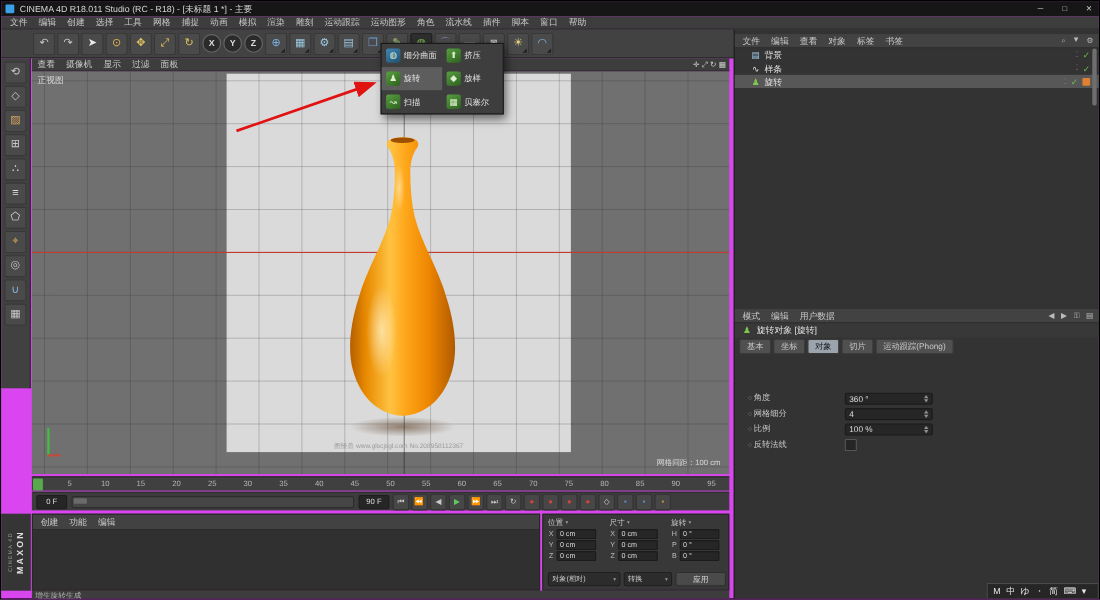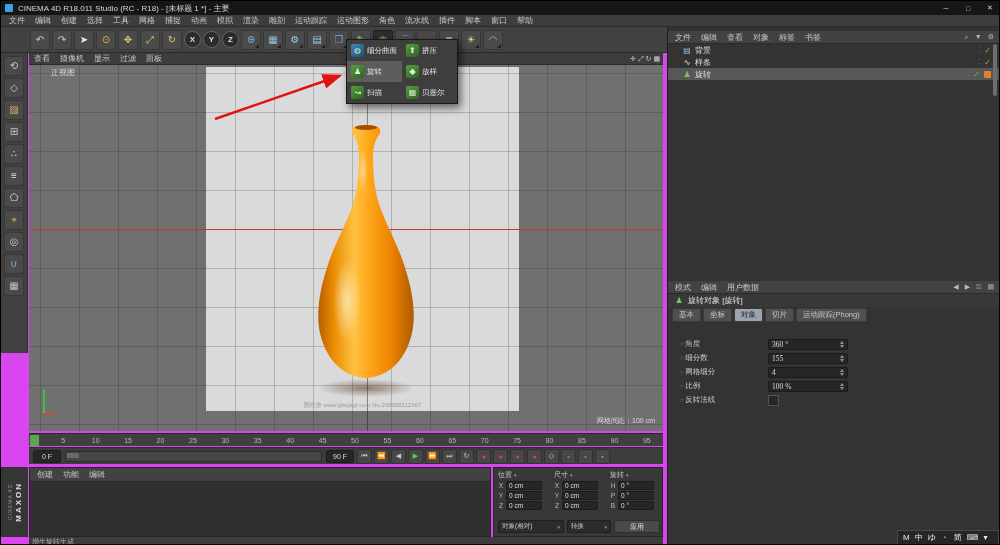--- a/index.html
+++ b/index.html
@@ -35,21 +35,21 @@
   #vp-corner{margin-left:auto;display:flex;gap:2px;padding-right:3px;}
   #vp-corner .vic{color:#cfcfcf;font-size:7px;}
   #view3d{position:absolute;left:28px;top:64px;width:634px;height:366px;background:#707070;overflow:hidden;}
   #ref-plane{position:absolute;left:177px;top:2px;width:313px;height:344px;background:#dadada;z-index:1;}
   #vgrid{position:absolute;inset:0;z-index:2;pointer-events:none;
     background-image:linear-gradient(rgba(35,35,35,.22) 1px,transparent 1px),linear-gradient(90deg,rgba(35,35,35,.22) 1px,transparent 1px);
     background-size:39px 39px;background-position:11px 8px;}
   #axis-dark-v{position:absolute;left:338px;top:0;width:1px;height:100%;background:rgba(25,25,25,.45);z-index:3;}
   #axis-red{position:absolute;left:0;top:164px;width:100%;height:1px;background:#c23b2e;z-index:4;}
   #vase-svg{position:absolute;left:0;top:0;z-index:5;}
-  #view-label{position:absolute;left:22px;top:2px;color:#d8d8d8;font-size:8px;z-index:6;}
+  #view-label{position:absolute;left:5px;top:2px;color:#d8d8d8;font-size:8px;z-index:6;}
   #grid-spacing{position:absolute;right:8px;bottom:5px;color:#d8d8d8;font-size:7px;z-index:6;}
   #watermark{position:absolute;left:177px;top:336px;width:313px;text-align:center;color:#9a9a9a;font-size:6px;z-index:6;}
   .gizmo-y{position:absolute;left:14px;top:324px;width:2px;height:26px;background:#3ec23e;z-index:6;}
   .gizmo-x{position:absolute;left:14px;top:348px;width:12px;height:2px;background:#c24a3e;z-index:6;}
 
   
   #timeline{position:absolute;left:28px;top:432px;width:634px;height:13px;background:#404040;border-top:1px solid #2a2a2a;display:flex;align-items:center;padding-left:18px;box-sizing:border-box;}
   #tl-cap{position:absolute;left:1px;top:1px;width:9px;height:11px;background:#59a84e;border-radius:1px;}
   .tick{display:inline-block;width:33px;text-align:center;color:#b5b5b5;font-size:7px;}
 
@@ -100,21 +100,21 @@
   .mtag{width:7px;height:7px;background:#e08030;border-radius:1px;}
   #om-scroll{position:absolute;right:4px;top:17px;width:4px;height:52px;background:#6e6e6e;border-radius:2px;}
 
   #attr-header{top:254px;}
   #attr-title{position:absolute;left:0;top:267px;width:100%;height:13px;display:flex;align-items:center;gap:4px;padding-left:6px;box-sizing:border-box;background:#383838;color:#e2e2e2;}
   #attr-title .oic{color:#7ec850;}
   #attr-tabs{position:absolute;left:4px;top:281px;display:flex;gap:2px;}
   .atab{padding:1px 6px;background:#505050;color:#c8c8c8;font-size:7.5px;border:1px solid #3a3a3a;border-radius:2px;white-space:nowrap;}
   .atab.active{background:#9ba3ad;color:#15181c;}
   #attr-section{position:absolute;left:0;top:296px;width:100%;height:12px;background:#454545;border-top:1px solid #2e2e2e;border-bottom:1px solid #2e2e2e;display:flex;align-items:center;padding-left:6px;box-sizing:border-box;color:#e0e0e0;font-size:7.5px;}
-  #attr-props{position:absolute;left:0;top:310px;width:100%;font-family:Liberation Serif, serif;}
+  #attr-props{position:absolute;left:0;top:328px;width:100%;}
   .prow{display:flex;align-items:center;height:14px;padding-left:12px;}
   .plabel{width:88px;color:#c8c8c8;font-size:7.5px;}
   .plabel::before{content:"○ ";font-size:6px;color:#8a8a8a;}
   .pfield{display:flex;align-items:center;width:80px;height:11px;background:#262626;border:1px solid #1b1b1b;border-radius:2px;padding:0 3px;box-sizing:border-box;font-size:7.5px;color:#ddd;}
   .spin{display:flex;flex-direction:column;gap:1px;margin-left:auto;}
   .spin i{display:block;width:0;height:0;border-left:2.5px solid transparent;border-right:2.5px solid transparent;}
   .spin .up{border-bottom:3px solid #909090;}
   .spin .dn{border-top:3px solid #909090;}
   .pcheck{width:9px;height:9px;background:#262626;border:1px solid #555;border-radius:1px;}
 
@@ -497,30 +497,20 @@
         <span class="plabel">角度</span>
         <span class="pfield">
             <span>360 °</span>
             <span class="spin">
               <i class="up"></i>
               <i class="dn"></i>
             </span>
           </span>
       </div>
       <div class="prow">
-        <span class="plabel">细分数</span>
-        <span class="pfield">
-            <span>155</span>
-            <span class="spin">
-              <i class="up"></i>
-              <i class="dn"></i>
-            </span>
-          </span>
-      </div>
-      <div class="prow">
         <span class="plabel">网格细分</span>
         <span class="pfield">
             <span>4</span>
             <span class="spin">
               <i class="up"></i>
               <i class="dn"></i>
             </span>
           </span>
       </div>
       <div class="prow">

